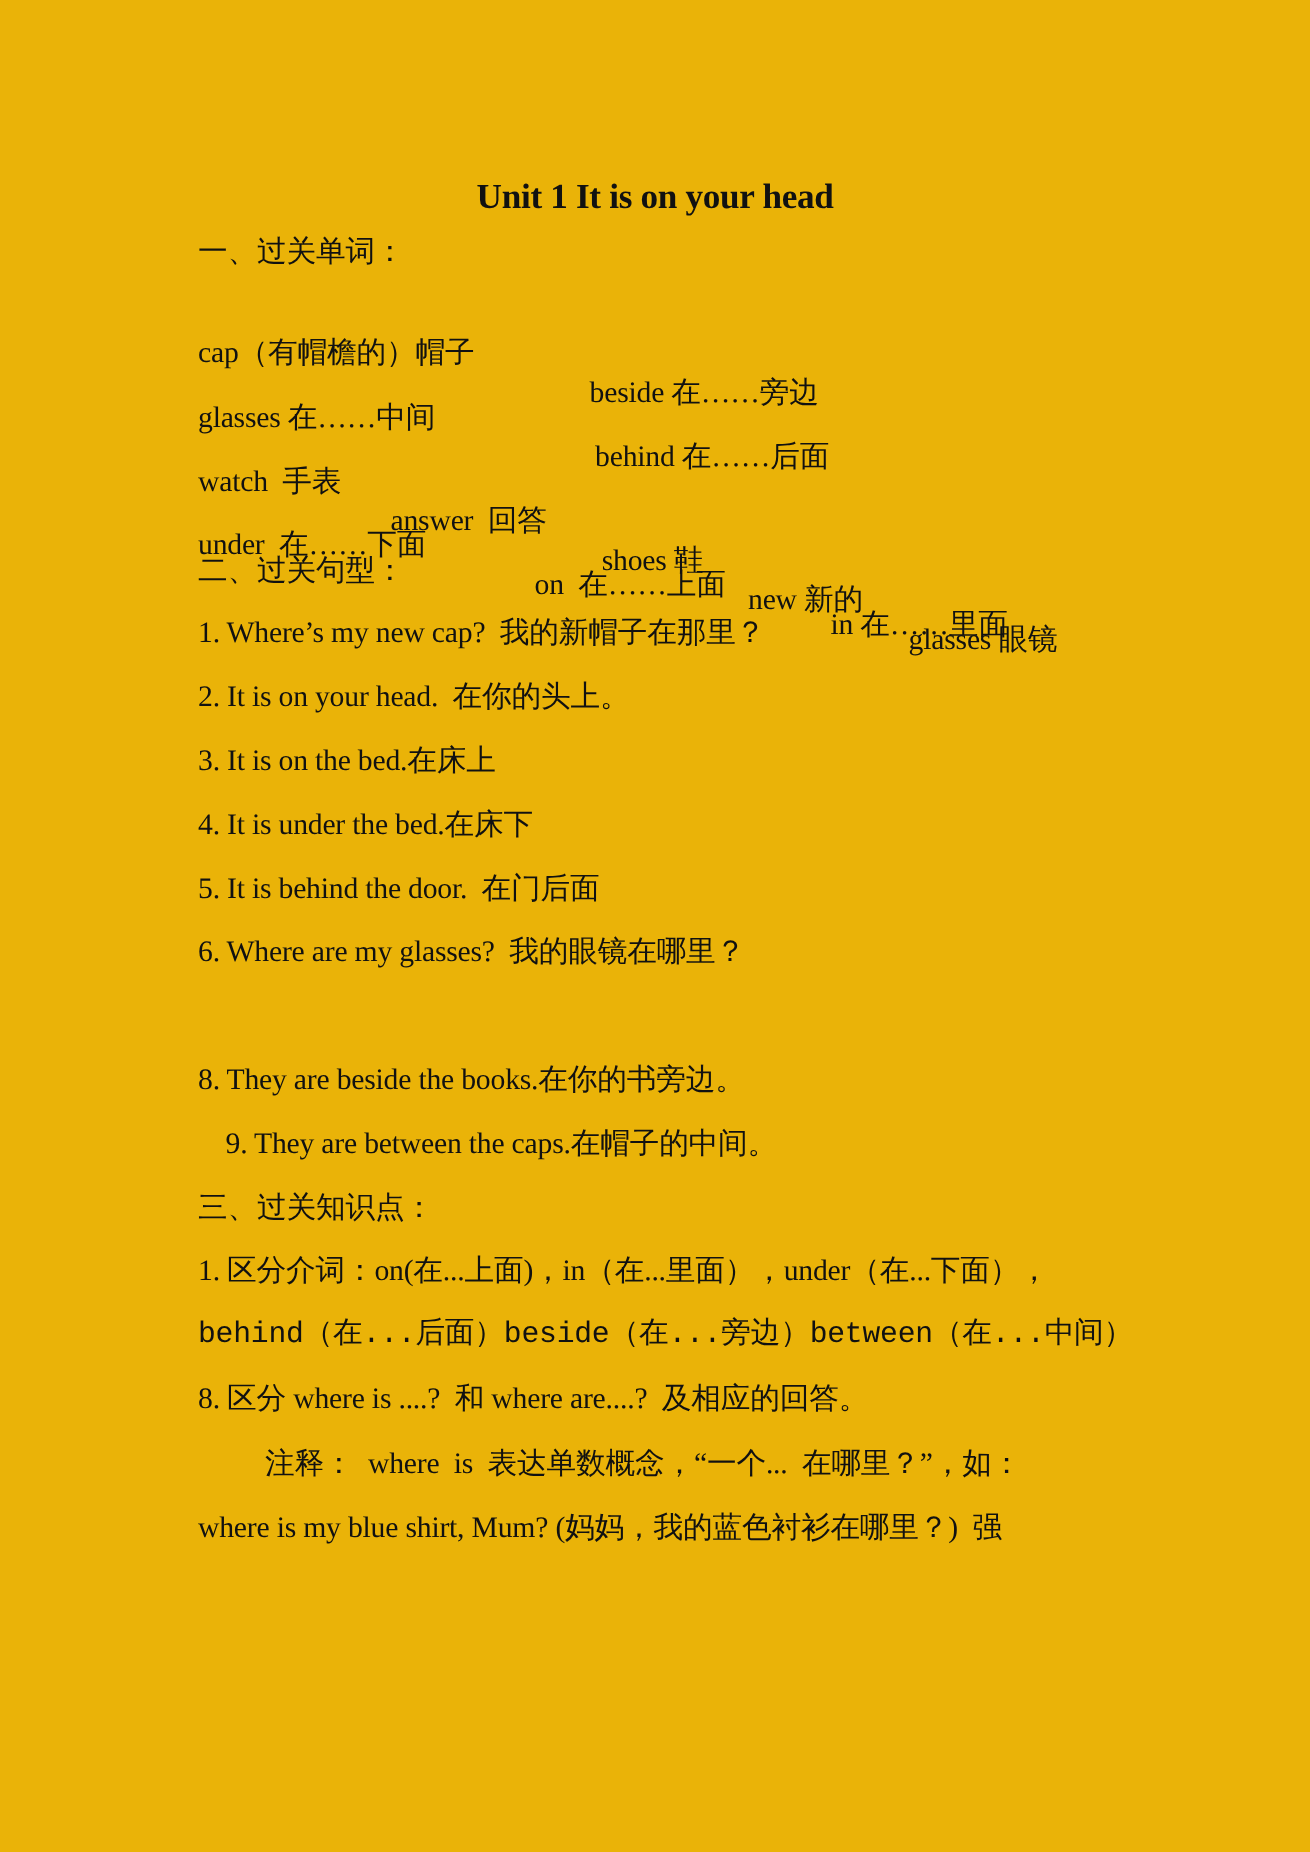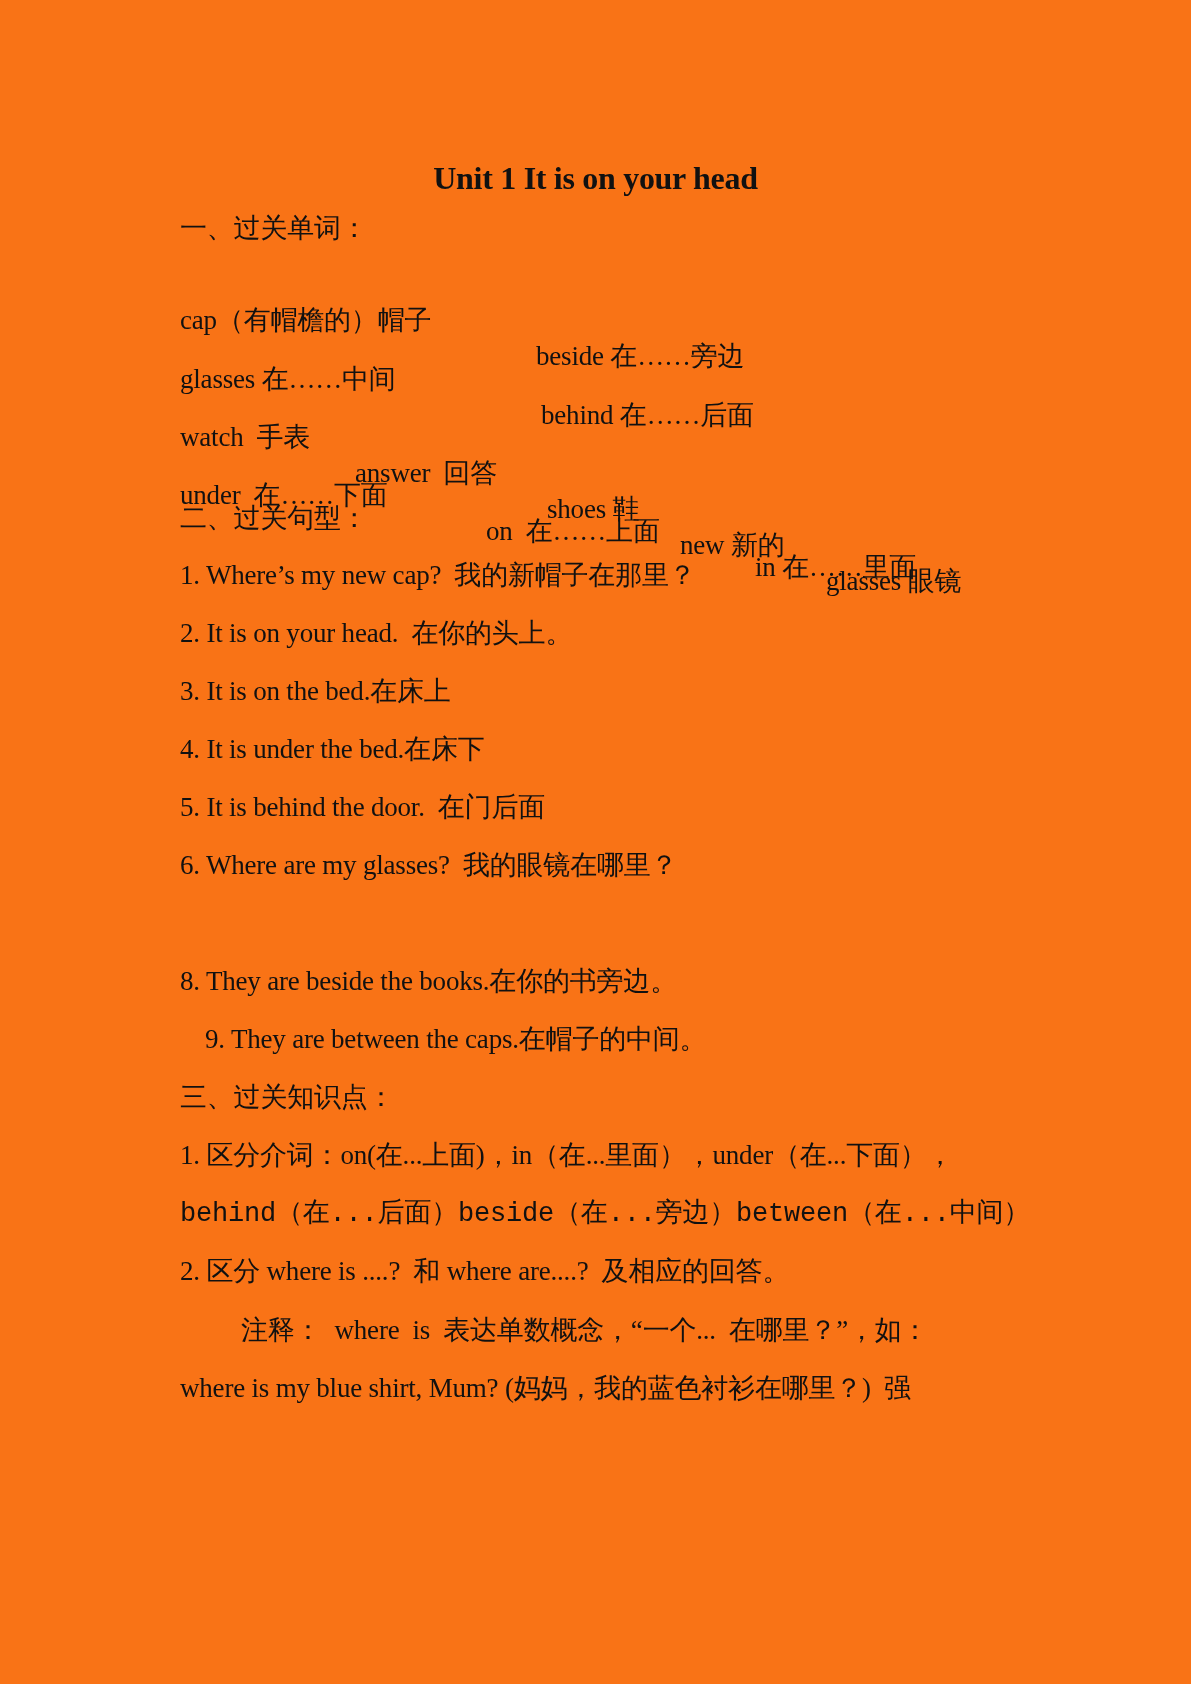--- a/index.html
+++ b/index.html
@@ -12,21 +12,21 @@
       height: 1684px;
       position: relative;
       overflow: hidden;
       color: #111111;
       font-family: "Liberation Serif", "DejaVu Serif", serif;
     }
     .page {
       position: absolute;
       left: 0; top: 0;
       width: 1191px; height: 1684px;
-      background: #f97316;
+      background: #eab308;
     }
     .title {
       position: absolute;
       top: 158px;
       left: 0;
       width: 1191px;
       text-align: center;
       font-weight: bold;
       font-size: 32px;
       letter-spacing: -0.3px;
@@ -85,17 +85,17 @@
   <div class="line" style="top:673px;">3. It is on the bed.在床上</div>
   <div class="line" style="top:731px;">4. It is under the bed.在床下</div>
   <div class="line" style="top:789px;">5. It is behind the door.  在门后面</div>
   <div class="line" style="top:847px;">6. Where are my glasses?  我的眼镜在哪里？</div>
   <div class="line" style="top:963px;">8. They are beside the books.在你的书旁边。</div>
   <div class="line" style="top:1021px;margin-left:25px;">9. They are between the caps.在帽子的中间。</div>
 
   <div class="line" style="top:1079px;">三、过关知识点：</div>
   <div class="line" style="top:1137px;">1. 区分介词：on(在...上面)，in（在...里面），under（在...下面），</div>
   <div class="line" style="top:1196px;font-family:Liberation Mono, monospace;">behind（在...后面）beside（在...旁边）between（在...中间）</div>
-  <div class="line" style="top:1253px;">2. 区分 where is ....?  和 where are....?  及相应的回答。</div>
+  <div class="line" style="top:1253px;">8. 区分 where is ....?  和 where are....?  及相应的回答。</div>
   <div class="line indent" style="top:1312px;">注释：  where  is  表达单数概念，“一个...  在哪里？”，如：</div>
   <div class="line" style="top:1370px;">where is my blue shirt, Mum? (妈妈，我的蓝色衬衫在哪里？)  强</div>
 
 </div>
 
 </body></html>

